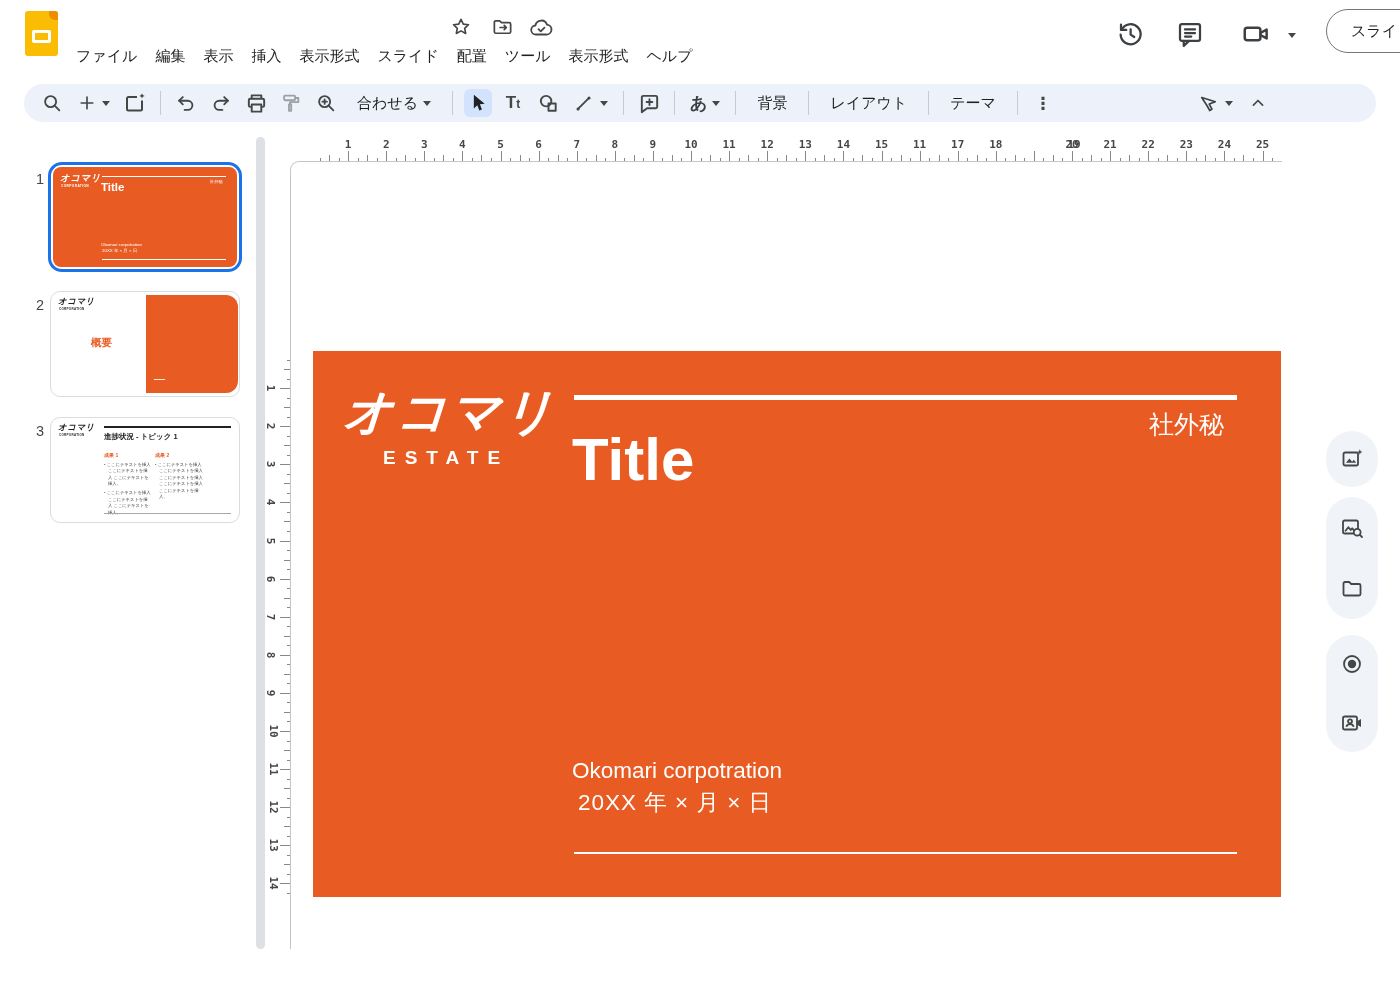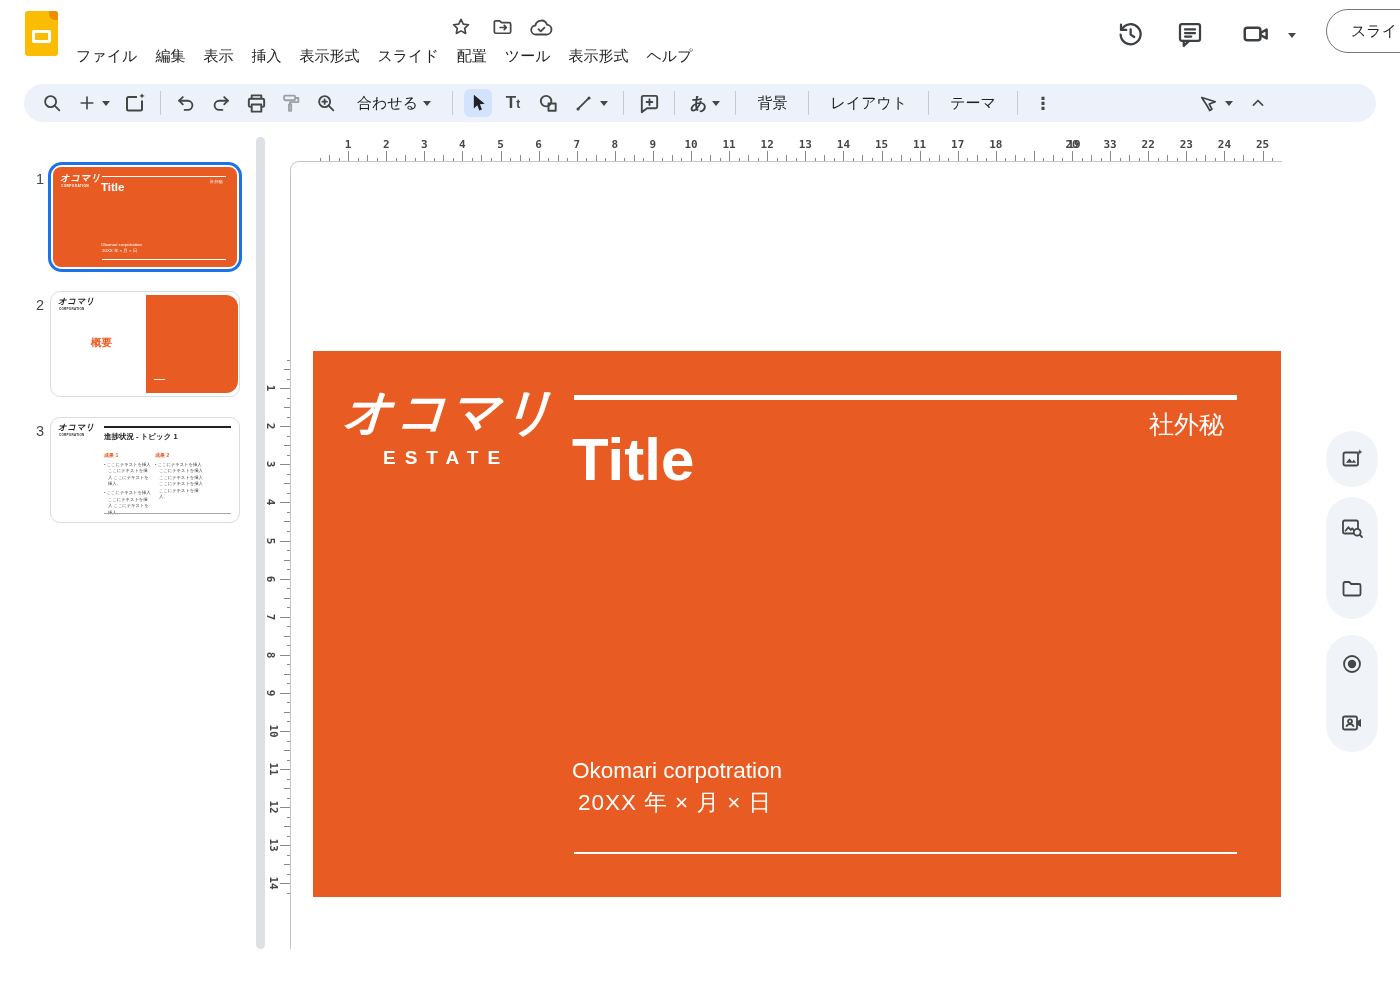--- a/index.html
+++ b/index.html
@@ -440,21 +440,21 @@
       <span class="rnum" style="left: 439.1px; top: 1px; transform: translateX(-50%);">11</span>
       <span class="rnum" style="left: 477.2px; top: 1px; transform: translateX(-50%);">12</span>
       <span class="rnum" style="left: 515.3px; top: 1px; transform: translateX(-50%);">13</span>
       <span class="rnum" style="left: 553.4px; top: 1px; transform: translateX(-50%);">14</span>
       <span class="rnum" style="left: 591.5px; top: 1px; transform: translateX(-50%);">15</span>
       <span class="rnum" style="left: 629.6px; top: 1px; transform: translateX(-50%);">11</span>
       <span class="rnum" style="left: 667.7px; top: 1px; transform: translateX(-50%);">17</span>
       <span class="rnum" style="left: 705.8px; top: 1px; transform: translateX(-50%);">18</span>
       <span class="rnum" style="left: 784px; top: 1px; transform: translateX(-50%);">19</span>
       <span class="rnum" style="left: 782px; top: 1px; transform: translateX(-50%); text-align: right;">20</span>
-      <span class="rnum" style="left: 820.1px; top: 1px; transform: translateX(-50%);">33</span>
+      <span class="rnum" style="left: 820.1px; top: 1px; transform: translateX(-50%);">21</span>
       <span class="rnum" style="left: 858.2px; top: 1px; transform: translateX(-50%);">22</span>
       <span class="rnum" style="left: 896.3px; top: 1px; transform: translateX(-50%);">23</span>
       <span class="rnum" style="left: 934.4px; top: 1px; transform: translateX(-50%);">24</span>
       <span class="rnum" style="left: 972.5px; top: 1px; transform: translateX(-50%);">25</span>
     </div>
   <div id="vruler">
       <div class="rtick" style="top: 198.525px; right: 0px; height: 1px; width: 3.5px;"></div>
       <div class="rtick" style="top: 208.05px; right: 0px; height: 1px; width: 6.5px;"></div>
       <div class="rtick" style="top: 217.575px; right: 0px; height: 1px; width: 3.5px;"></div>
       <div class="rtick" style="top: 227.1px; right: 0px; height: 1px; width: 10px;"></div>

